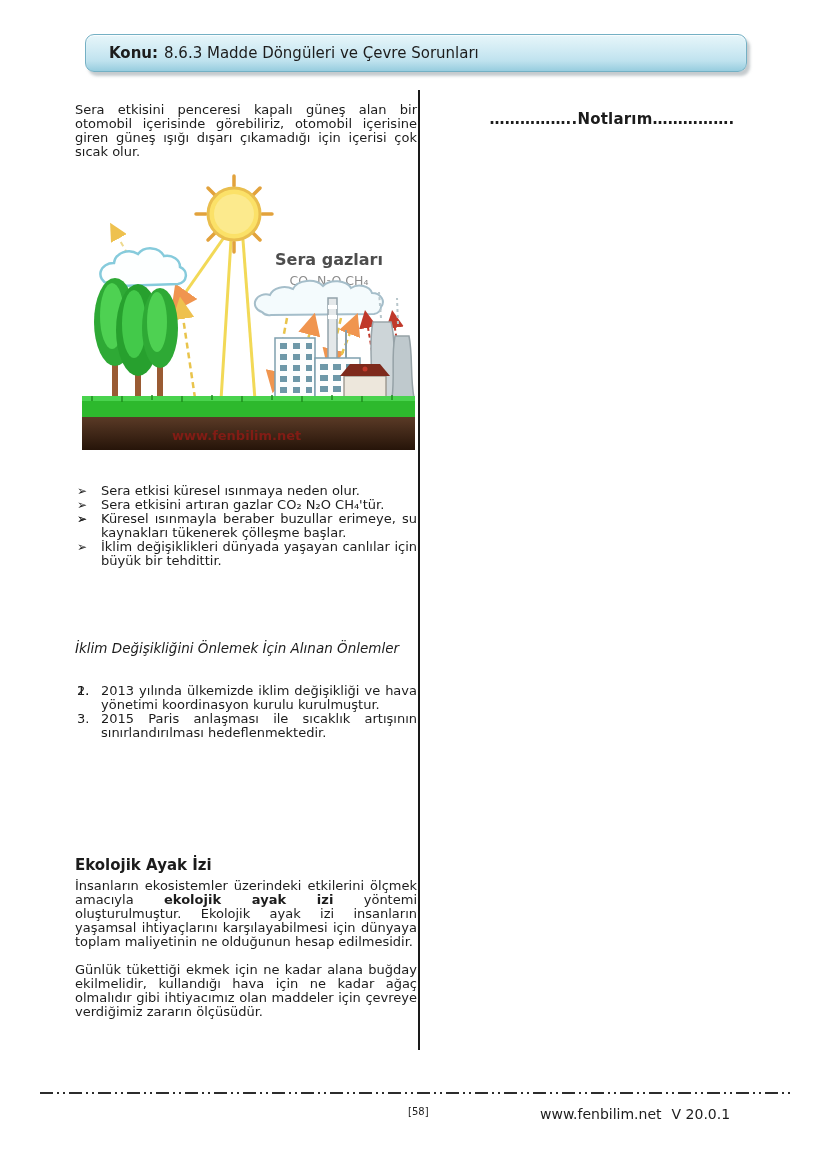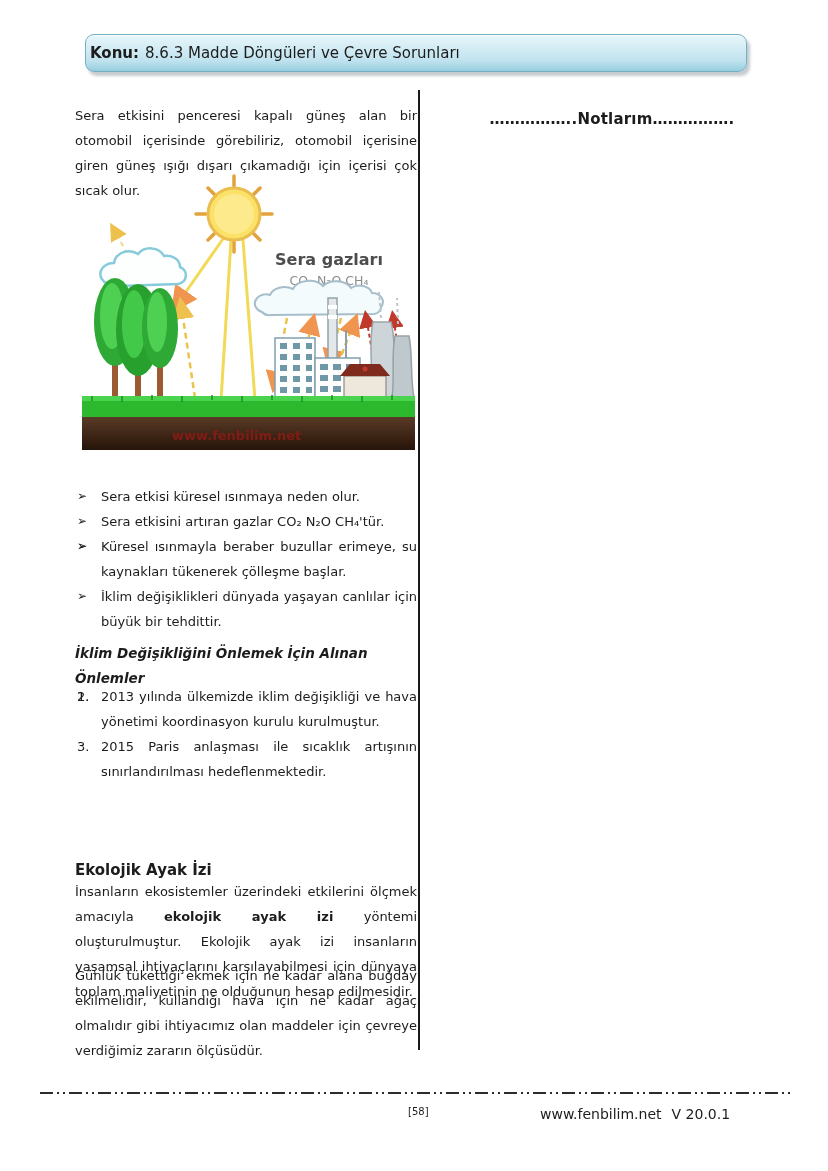--- a/index.html
+++ b/index.html
@@ -12,41 +12,41 @@
     overflow: hidden;
   }
   .page { position: absolute; inset: 0; background: #fff; }
 
   
   .topic-bar {
     position: absolute; left: 85px; top: 34px; width: 662px; height: 38px;
     border: 1px solid #74b0c4; border-radius: 9px;
     background: linear-gradient(180deg, #e7f6fa 0%, #cfeaf3 45%, #bfe2ee 72%, #97cddf 100%);
     box-shadow: 3px 4px 3px rgba(150,160,165,0.55), inset 0 1px 1px rgba(255,255,255,0.8);
-    display: flex; align-items: center; padding: 0 4px;
+    display: flex; align-items: center; padding: 0 23px;
     font-size: 15px;
   }
   .topic-bar .lbl { font-weight: bold; margin-right: 6px; }
 
   
   .divider {
     position: absolute; left: 418px; top: 90px; height: 960px;
     border-left: 2px solid #1a1a1a;
   }
 
   
-  .blk { position: absolute; left: 75px; width: 342px; font-size: 13px; line-height: 25px; }
+  .blk { position: absolute; left: 75px; width: 342px; font-size: 13px; line-height: 14px; }
   .just { text-align: justify; }
 
   .fig-wrap { position: absolute; left: 82px; top: 172px; width: 333px; height: 283px; }
 
   .bullets .b-item { position: relative; padding-left: 26px; text-align: justify; }
   .bullets .b-mark { position: absolute; left: 2px; top: 0; font-size: 12px; color: #222; }
 
-  .sec-head-italic { font-weight: bold; font-style: italic; font-size: 13.5px; }
+  .sec-head-italic { font-weight: normal; font-style: italic; font-size: 13.5px; }
   .sec-head-bold { font-weight: bold; font-size: 15px; }
 
   .num-list .n-item { position: relative; padding-left: 26px; text-align: justify; }
   .num-list .n-num { position: absolute; left: 2px; top: 0; }
 
   .b-strong { font-weight: bold; }
 
   
   .notes-title {
     position: absolute; left: 446px; top: 110px; width: 332px;

